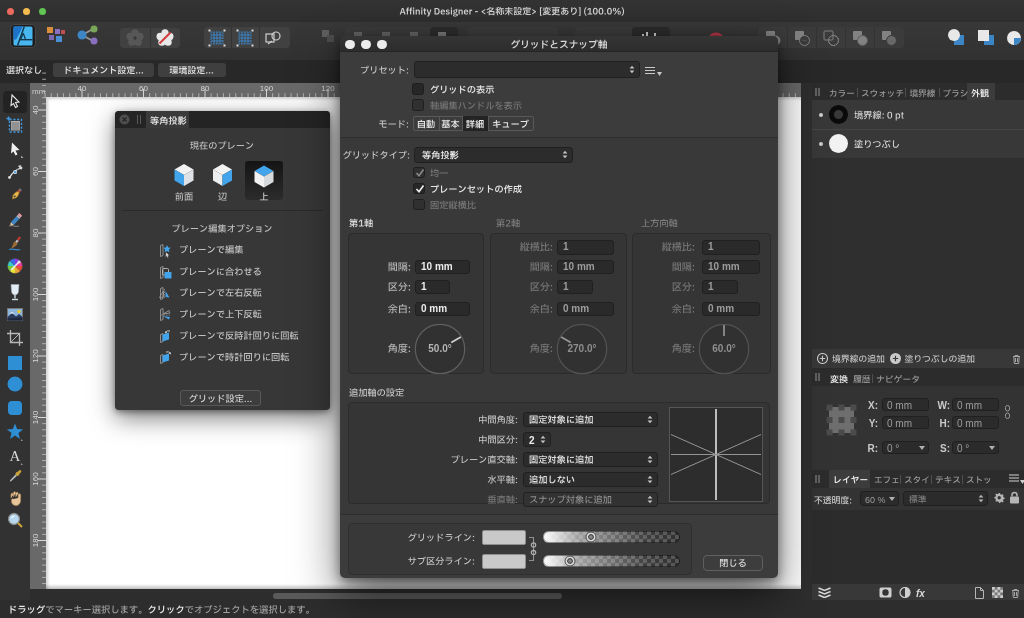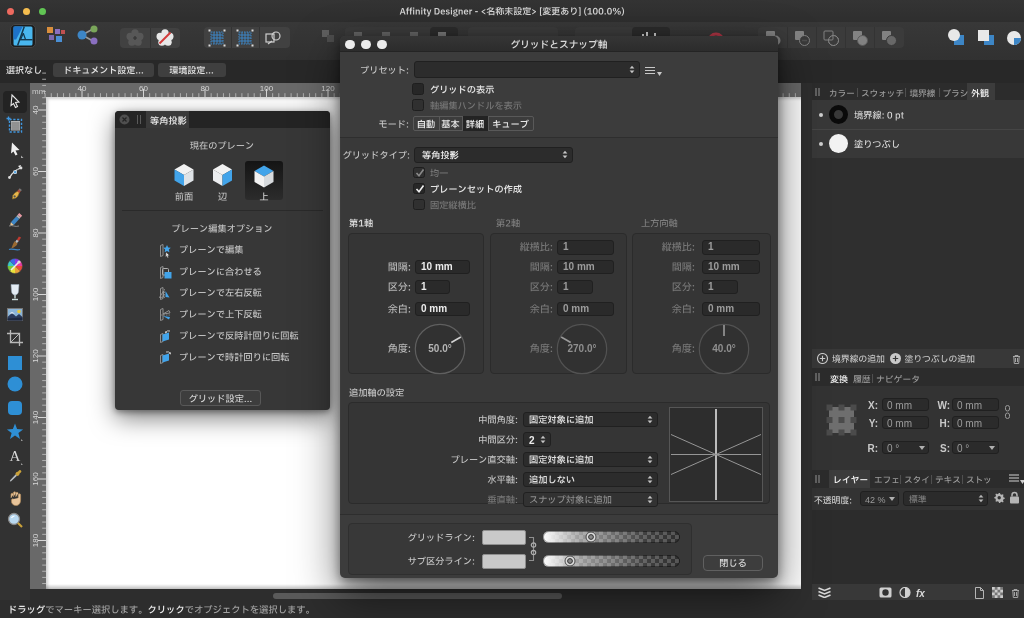--- a/index.html
+++ b/index.html
@@ -571,21 +571,21 @@
     <div class="abs" style="left:812px;top:470px;width:212px;height:18px;background:#2c2c2c"></div>
     <div class="abs" style="left:829px;top:470px;width:41px;height:18px;background:#3c3c3c"></div>
     <svg class="abs" style="left:1009px;top:474px" width="10" height="8" viewBox="0 0 10 8">
       <path d="M0 1 h10 M0 4 h10 M0 7 h10" stroke="#d0d0d0" stroke-width="1.2"></path>
     </svg>
     <svg class="abs" style="left:1020px;top:480px" width="5" height="4" viewBox="0 0 5 4">
       <path d="M0 0 h5 L2.5 4 Z" fill="#d0d0d0"></path>
     </svg>
     <div class="abs" style="left:812px;top:488px;width:212px;height:22px;background:#333"></div>
     <div class="field" style="left:860px;top:491px;width:39px;height:15px;background:#2b2b2b"></div>
-    <div class="fieldtxt gray" style="left:865px;top:492px;font-weight:normal;line-height:15px"><span style="font-size:9px;font-weight:normal;color:#9c9c9c">42 %</span></div>
+    <div class="fieldtxt gray" style="left:865px;top:492px;font-weight:normal;line-height:15px"><span style="font-size:9px;font-weight:normal;color:#9c9c9c">60 %</span></div>
     <svg class="abs" style="left:889px;top:497.0px" width="6" height="4" viewBox="0 0 6 4">
       <path d="M0 0 h6 L3 4 Z" fill="#b0b0b0"></path>
     </svg>
     <div class="field" style="left:903px;top:491px;width:85px;height:15px;background:#2b2b2b"></div>
     <svg class="abs" style="left:978px;top:494.0px" width="6" height="9" viewBox="0 0 6 9">
       <path d="M0.6 3.4 L3 0.8 L5.4 3.4 Z" fill="#b8b8b8"></path>
       <path d="M0.6 5.6 L3 8.2 L5.4 5.6 Z" fill="#b8b8b8"></path>
     </svg>
     <svg class="abs" style="left:993px;top:492px" width="12" height="12" viewBox="0 0 12 12">
       <path d="M6 1 l1 0 .3 1.2 a4 4 0 0 1 1.4 .6 l1.2-.6 .7 .7 -.6 1.2 a4 4 0 0 1 .6 1.4 l1.2 .3 0 1 -1.2 .3 a4 4 0 0 1 -.6 1.4 l.6 1.2 -.7 .7 -1.2-.6 a4 4 0 0 1 -1.4 .6 L7 11 l-1 0 -.3-1.2 a4 4 0 0 1 -1.4-.6 l-1.2 .6 -.7-.7 .6-1.2 a4 4 0 0 1 -.6-1.4 L1.2 6.2 l0-1 1.2-.3 a4 4 0 0 1 .6-1.4 l-.6-1.2 .7-.7 1.2 .6 a4 4 0 0 1 1.4-.6 Z" fill="#b5b5b5"></path>
@@ -765,21 +765,21 @@
     <div class="abs" style="left:414px;top:343.0px;width:52px;text-align:center;font-size:10px;font-weight:bold;color:#b4b4b4">50.0°</div>
     <svg class="abs" style="left:556px;top:322.5px" width="52" height="52" viewBox="0 0 52 52">
 <circle cx="26" cy="26" r="24.7" fill="rgba(0,0,0,0.07)" stroke="#525252" stroke-width="1.2"></circle>
 <line x1="14.7" y1="19.5" x2="5.2" y2="14.0" stroke="#9a9a9a" stroke-width="1.6"></line>
     </svg>
     <div class="abs" style="left:556px;top:343.0px;width:52px;text-align:center;font-size:10px;font-weight:bold;color:#8f8f8f">270.0°</div>
     <svg class="abs" style="left:698px;top:322.5px" width="52" height="52" viewBox="0 0 52 52">
 <circle cx="26" cy="26" r="24.7" fill="rgba(0,0,0,0.07)" stroke="#525252" stroke-width="1.2"></circle>
 <line x1="26.0" y1="13.0" x2="26.0" y2="2.0" stroke="#9a9a9a" stroke-width="1.6"></line>
     </svg>
-    <div class="abs" style="left:698px;top:343.0px;width:52px;text-align:center;font-size:10px;font-weight:bold;color:#8f8f8f">40.0°</div>
+    <div class="abs" style="left:698px;top:343.0px;width:52px;text-align:center;font-size:10px;font-weight:bold;color:#8f8f8f">60.0°</div>
     <div class="abs" style="left:348px;top:402px;width:422px;height:102px;background:#353535;border:1px solid #2b2b2b;border-radius:4px"></div>
     <div class="field" style="left:523px;top:412px;width:135px;height:14.5px;background:#2c2c2c"></div>
     <svg class="abs" style="left:647px;top:414.75px" width="6" height="9" viewBox="0 0 6 9">
       <path d="M0.6 3.4 L3 0.8 L5.4 3.4 Z" fill="#c6c6c6"></path>
       <path d="M0.6 5.6 L3 8.2 L5.4 5.6 Z" fill="#c6c6c6"></path>
     </svg>
     <div class="field" style="left:523px;top:432px;width:28px;height:14.5px;background:#2c2c2c"></div>
     <svg class="abs" style="left:540px;top:434.75px" width="6" height="9" viewBox="0 0 6 9">
       <path d="M0.6 3.4 L3 0.8 L5.4 3.4 Z" fill="#c6c6c6"></path>
       <path d="M0.6 5.6 L3 8.2 L5.4 5.6 Z" fill="#c6c6c6"></path>

